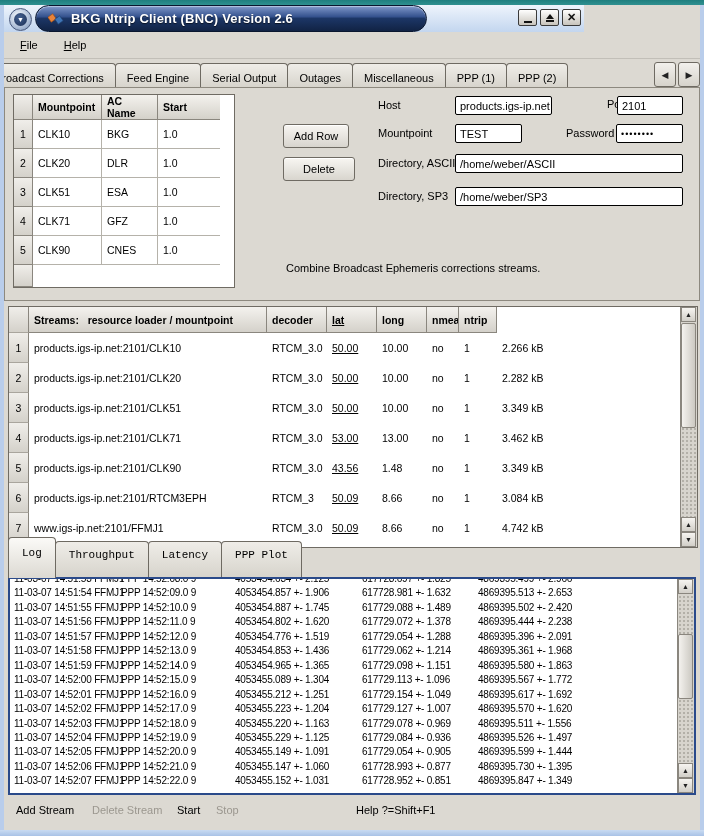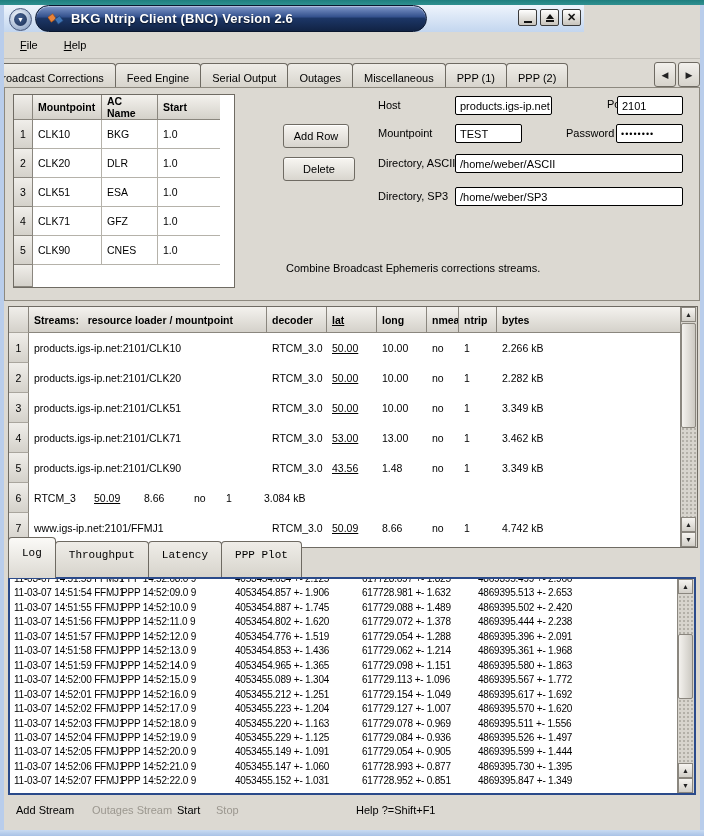--- a/index.html
+++ b/index.html
@@ -262,21 +262,20 @@
 
 <div class="streams" id="streams-table">
     <div class="st-hrow">
       <div class="st-cell st-idx sc0" style="height: 26px;"></div>
       <div class="st-cell st-hdr sc1">Streams:   resource loader / mountpoint</div>
       <div class="st-cell st-hdr sc2">decoder</div>
       <div class="st-cell st-hdr sc3">lat</div>
       <div class="st-cell st-hdr sc4">long</div>
       <div class="st-cell st-hdr sc5">nmea</div>
       <div class="st-cell st-hdr sc6">ntrip</div>
-      <div class="st-cell st-hdr sc7">bytes</div>
     </div>
     <div class="st-row">
       <div class="st-cell st-idx sc0">1</div>
       <div class="st-cell sc1">products.igs-ip.net:2101/CLK10</div>
       <div class="st-cell sc2">RTCM_3.0</div>
       <div class="st-cell sc3">50.00</div>
       <div class="st-cell sc4">10.00</div>
       <div class="st-cell sc5">no</div>
       <div class="st-cell sc6">1</div>
       <div class="st-cell sc7">2.266 kB</div>
@@ -316,20 +315,21 @@
       <div class="st-cell sc1">products.igs-ip.net:2101/CLK90</div>
       <div class="st-cell sc2">RTCM_3.0</div>
       <div class="st-cell sc3">43.56</div>
       <div class="st-cell sc4">1.48</div>
       <div class="st-cell sc5">no</div>
       <div class="st-cell sc6">1</div>
       <div class="st-cell sc7">3.349 kB</div>
     </div>
     <div class="st-row">
       <div class="st-cell st-idx sc0">6</div>
+      <div class="st-cell sc1">products.igs-ip.net:2101/RTCM3EPH</div>
       <div class="st-cell sc2">RTCM_3</div>
       <div class="st-cell sc3">50.09</div>
       <div class="st-cell sc4">8.66</div>
       <div class="st-cell sc5">no</div>
       <div class="st-cell sc6">1</div>
       <div class="st-cell sc7">3.084 kB</div>
     </div>
     <div class="st-row">
       <div class="st-cell st-idx sc0">7</div>
       <div class="st-cell sc1">www.igs-ip.net:2101/FFMJ1</div>
@@ -373,16 +373,16 @@
       </div>
     <div class="sb-btn" style="bottom:0;">
         <span>▼</span>
       </div>
   </div>
 </div>
 
 <div class="bottombar" id="bottombar">
   <span class="helptext">Help ?=Shift+F1</span>
 <button class="flatbtn" id="bb-0">Add Stream</button>
-    <button class="flatbtn disabled" id="bb-1">Outages Stream</button>
+    <button class="flatbtn disabled" id="bb-1">Delete Stream</button>
     <button class="flatbtn" id="bb-2">Start</button>
     <button class="flatbtn disabled" id="bb-3">Stop</button>
   </div>
 
 </body></html>

